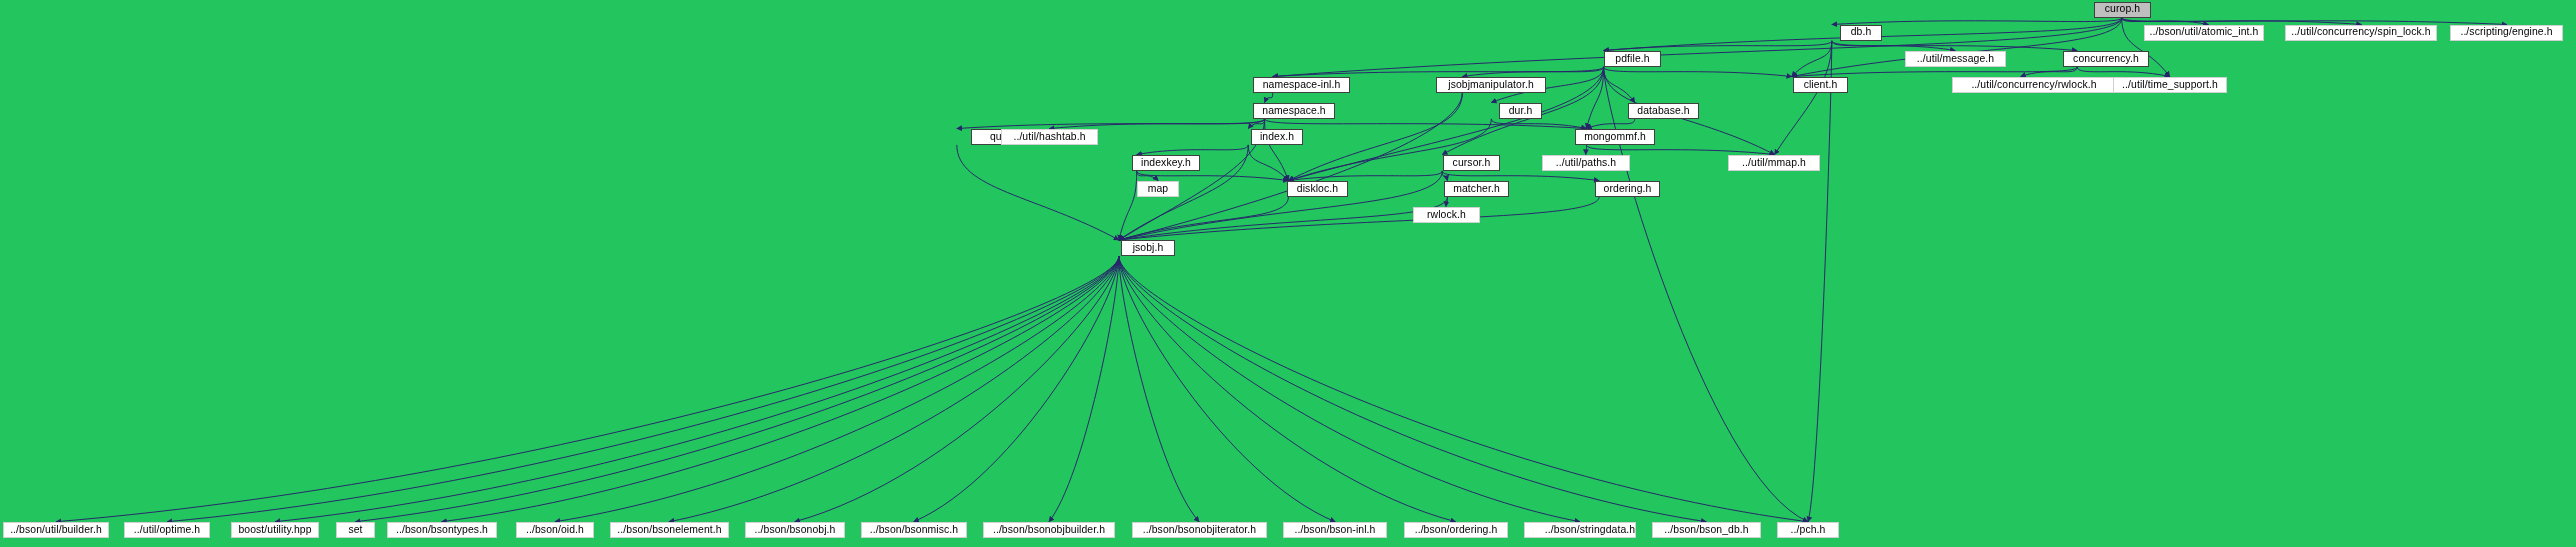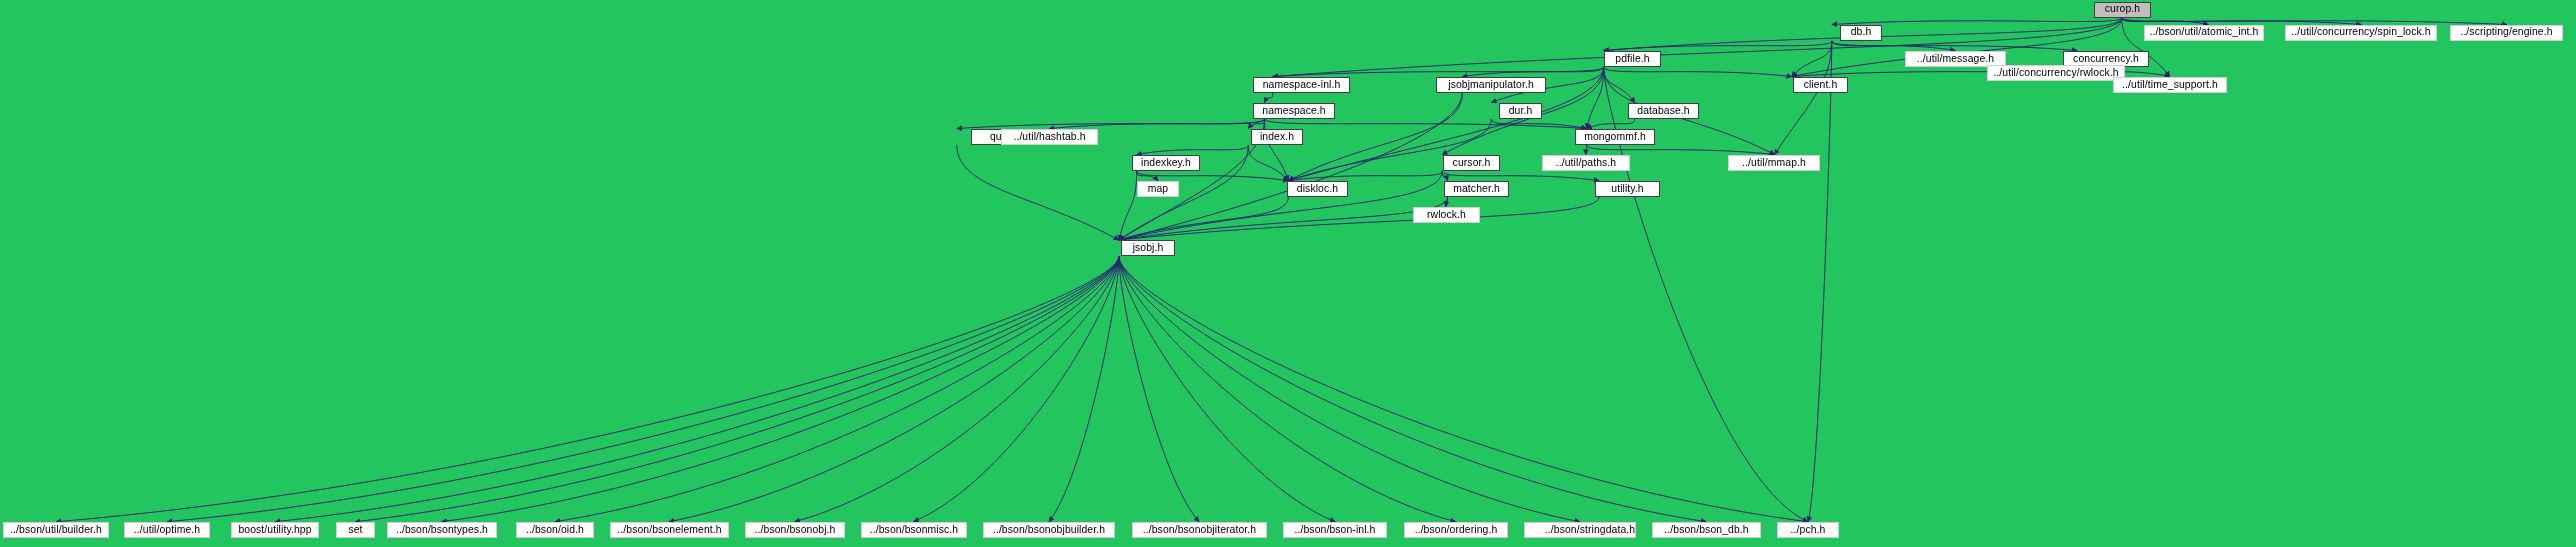--- a/index.html
+++ b/index.html
@@ -104,37 +104,37 @@
       <div class="node light" style="left: 2144px; top: 24.5px; width: 120px; height: 16.4px;">../bson/util/atomic_int.h</div>
       <div class="node light" style="left: 2285px; top: 24.5px; width: 152px; height: 16.4px;">../util/concurrency/spin_lock.h</div>
       <div class="node light" style="left: 2450px; top: 24.5px; width: 113px; height: 16.4px;">../scripting/engine.h</div>
       <div class="node solid" style="left: 1811px; top: 24.5px; width: 42px; height: 16.4px;">db.h</div>
       <div class="node solid" style="left: 1575px; top: 51px; width: 57px; height: 16.4px;">pdfile.h</div>
       <div class="node light" style="left: 1905px; top: 51px; width: 101px; height: 16.4px;">../util/message.h</div>
       <div class="node solid" style="left: 2034px; top: 51px; width: 86px; height: 16.4px;">concurrency.h</div>
       <div class="node solid" style="left: 1224px; top: 77px; width: 97px; height: 16.4px;">namespace-inl.h</div>
       <div class="node solid" style="left: 1407px; top: 77px; width: 110px; height: 16.4px;">jsobjmanipulator.h</div>
       <div class="node solid" style="left: 1764px; top: 77px; width: 55px; height: 16.4px;">client.h</div>
-      <div class="node light" style="left: 1952px; top: 65px; width: 138px; height: 16.4px; margin-left: 35px;">../util/concurrency/rwlock.h</div>
+      <div class="node light" style="left: 1952px; top: 77px; width: 164px; height: 16.4px;">../util/concurrency/rwlock.h</div>
       <div class="node light" style="left: 2113px; top: 77px; width: 114px; height: 16.4px;">../util/time_support.h</div>
       <div class="node solid" style="left: 1224px; top: 103px; width: 82px; height: 16.4px;">namespace.h</div>
       <div class="node solid" style="left: 1470px; top: 103px; width: 43px; height: 16.4px;">dur.h</div>
       <div class="node solid" style="left: 1599px; top: 103px; width: 71px; height: 16.4px;">database.h</div>
       <div class="node solid" style="left: 942px; top: 129px; width: 87px; height: 16.4px;">queryutil.h</div>
       <div class="node light" style="left: 1001px; top: 129px; width: 97px; height: 16.4px;">../util/hashtab.h</div>
       <div class="node solid" style="left: 1222px; top: 129px; width: 52px; height: 16.4px;">index.h</div>
       <div class="node solid" style="left: 1546px; top: 129px; width: 80px; height: 16.4px;">mongommf.h</div>
       <div class="node solid" style="left: 1103px; top: 155px; width: 68px; height: 16.4px;">indexkey.h</div>
       <div class="node solid" style="left: 1414px; top: 155px; width: 57px; height: 16.4px;">cursor.h</div>
       <div class="node light" style="left: 1542px; top: 155px; width: 88px; height: 16.4px;">../util/paths.h</div>
       <div class="node light" style="left: 1728px; top: 155px; width: 92px; height: 16.4px;">../util/mmap.h</div>
       <div class="node light" style="left: 1137px; top: 181px; width: 42px; height: 16.4px;">map</div>
       <div class="node solid" style="left: 1258px; top: 181px; width: 61px; height: 16.4px;">diskloc.h</div>
       <div class="node solid" style="left: 1415px; top: 181px; width: 65px; height: 16.4px;">matcher.h</div>
-      <div class="node solid" style="left: 1566px; top: 181px; width: 65px; height: 16.4px;">utility.h</div>
+      <div class="node solid" style="left: 1566px; top: 181px; width: 65px; height: 16.4px;">ordering.h</div>
       <div class="node solid" style="left: 1092px; top: 240px; width: 54px; height: 16.4px;">jsobj.h</div>
       <div class="node light" style="left: 1413px; top: 207px; width: 67px; height: 16.4px;">rwlock.h</div>
       <div class="node light" style="left: 3px; top: 522px; width: 106px; height: 16.4px;">../bson/util/builder.h</div>
       <div class="node light" style="left: 124px; top: 522px; width: 86px; height: 16.4px;">../util/optime.h</div>
       <div class="node light" style="left: 231px; top: 522px; width: 88px; height: 16.4px;">boost/utility.hpp</div>
       <div class="node light" style="left: 336px; top: 522px; width: 39px; height: 16.4px;">set</div>
       <div class="node light" style="left: 387px; top: 522px; width: 110px; height: 16.4px;">../bson/bsontypes.h</div>
       <div class="node light" style="left: 516px; top: 522px; width: 78px; height: 16.4px;">../bson/oid.h</div>
       <div class="node light" style="left: 610px; top: 522px; width: 119px; height: 16.4px;">../bson/bsonelement.h</div>
       <div class="node light" style="left: 745px; top: 522px; width: 100px; height: 16.4px;">../bson/bsonobj.h</div>

